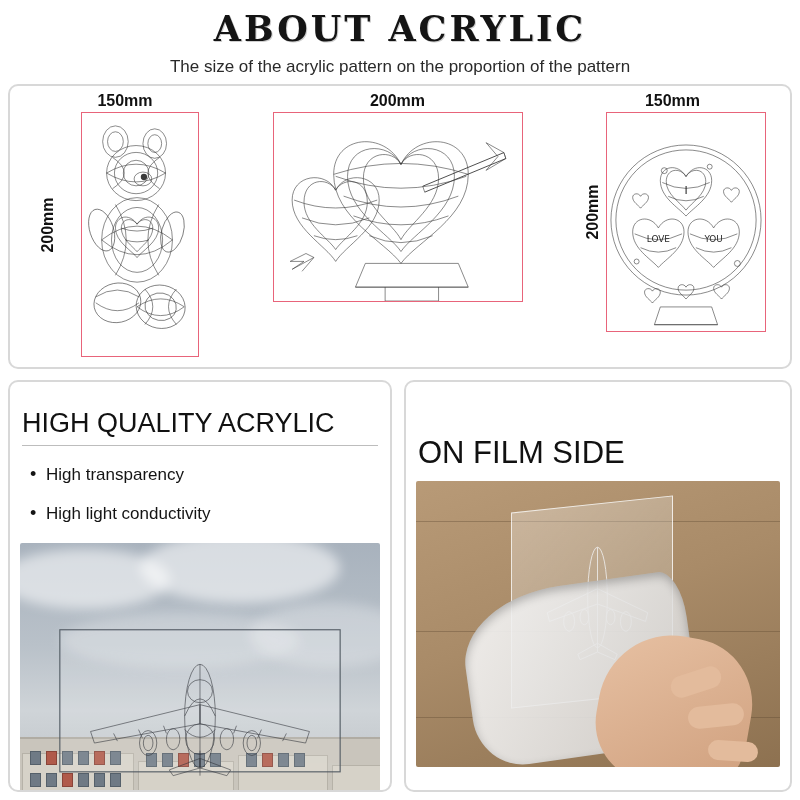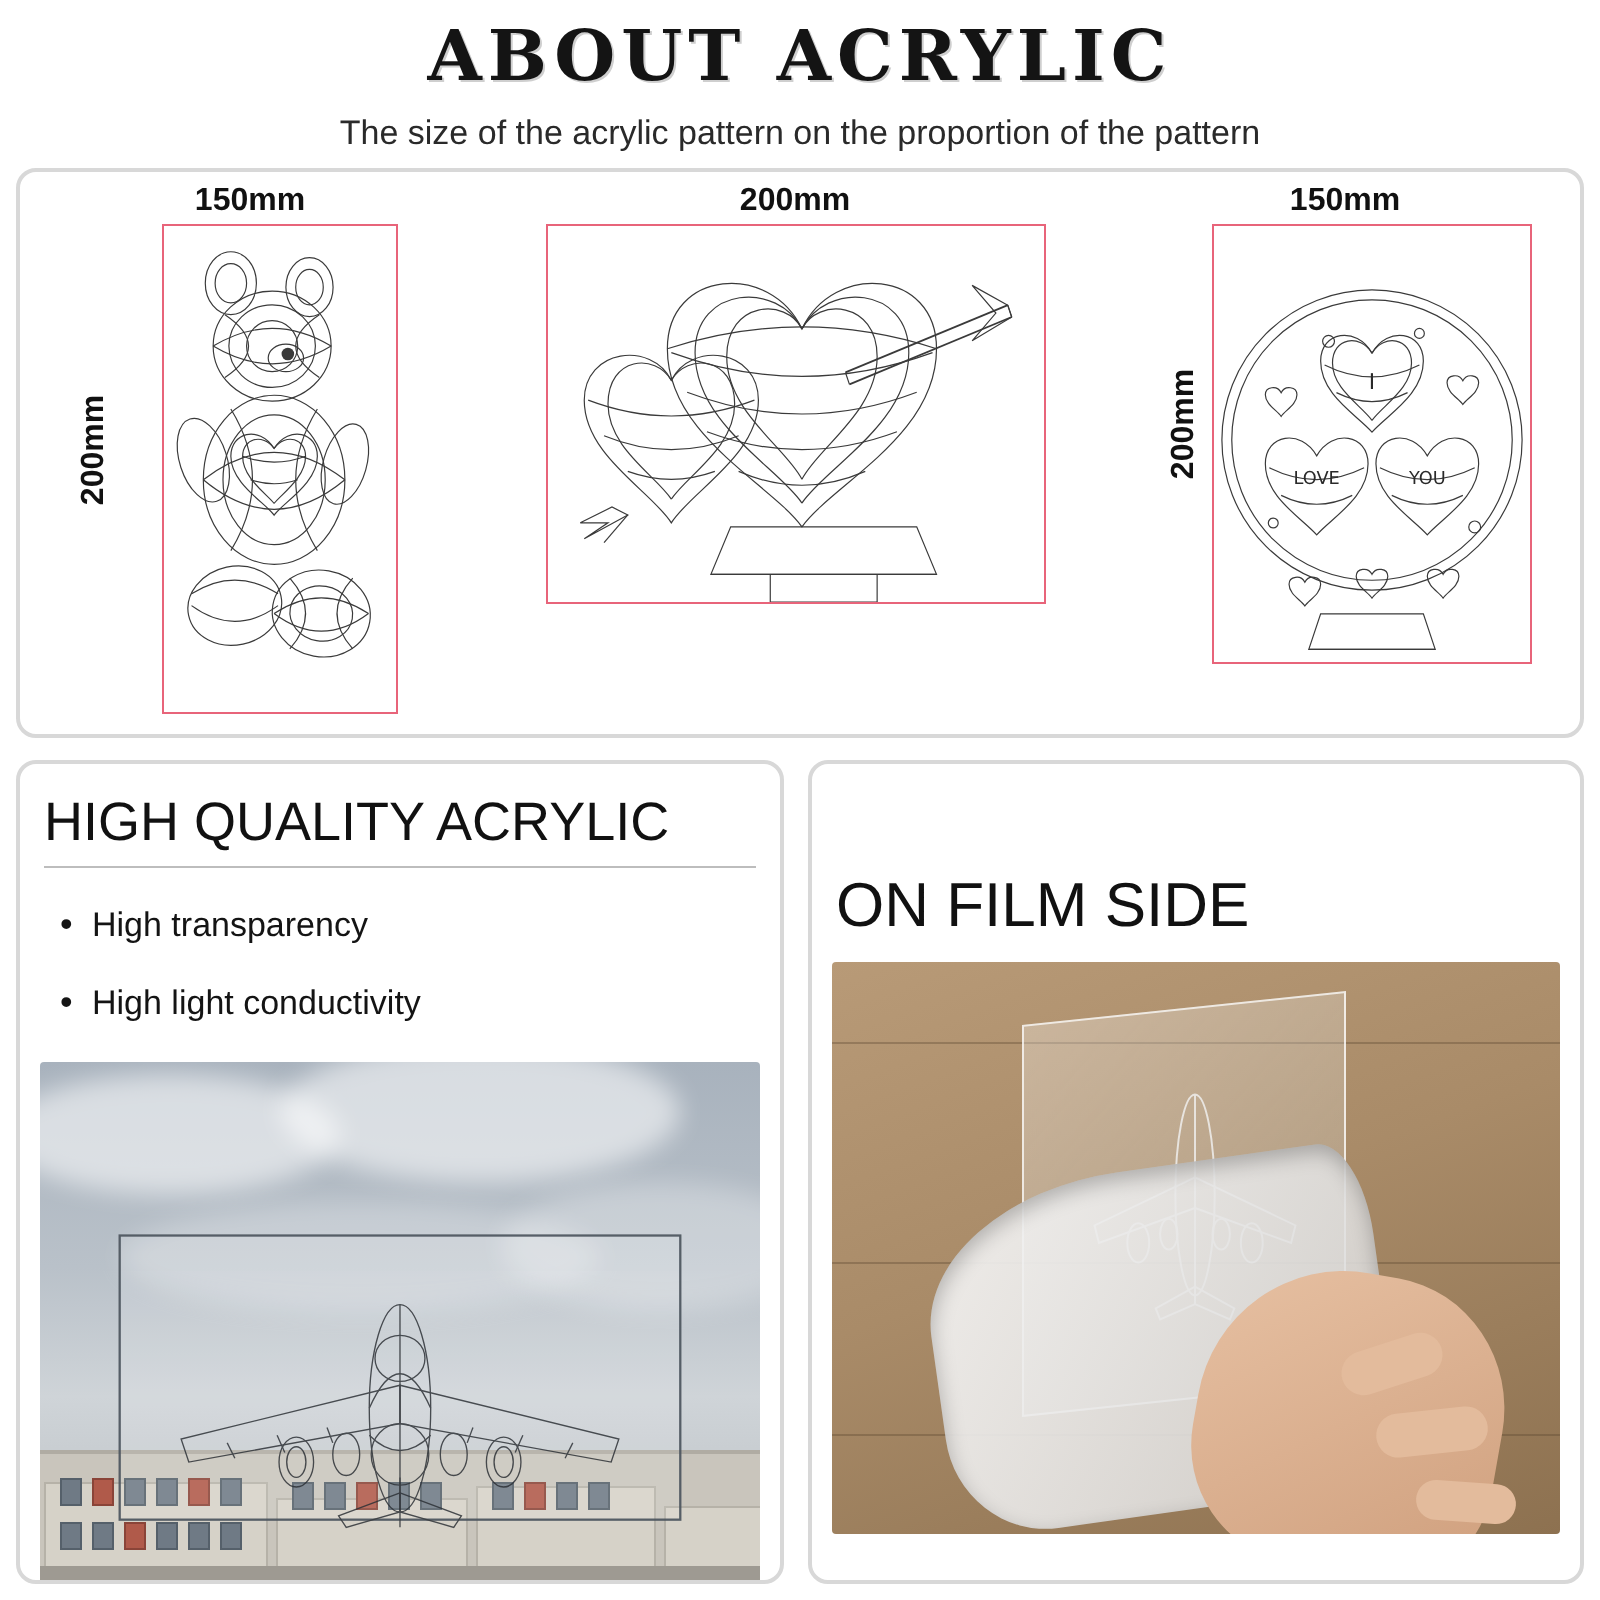--- a/index.html
+++ b/index.html
@@ -100,21 +100,21 @@
   }
   .art svg { width: 100%; height: 100%; display: block; }
 
   
   .bottom-left {
     position: absolute;
     left: 8px;
     top: 380px;
     width: 384px;
     height: 412px;
-    padding: 8px 10px;
+    padding: 20px 10px;
     overflow: hidden;
   }
   .bottom-right {
     position: absolute;
     left: 404px;
     top: 380px;
     width: 388px;
     height: 412px;
     padding: 8px 10px;
     overflow: hidden;

